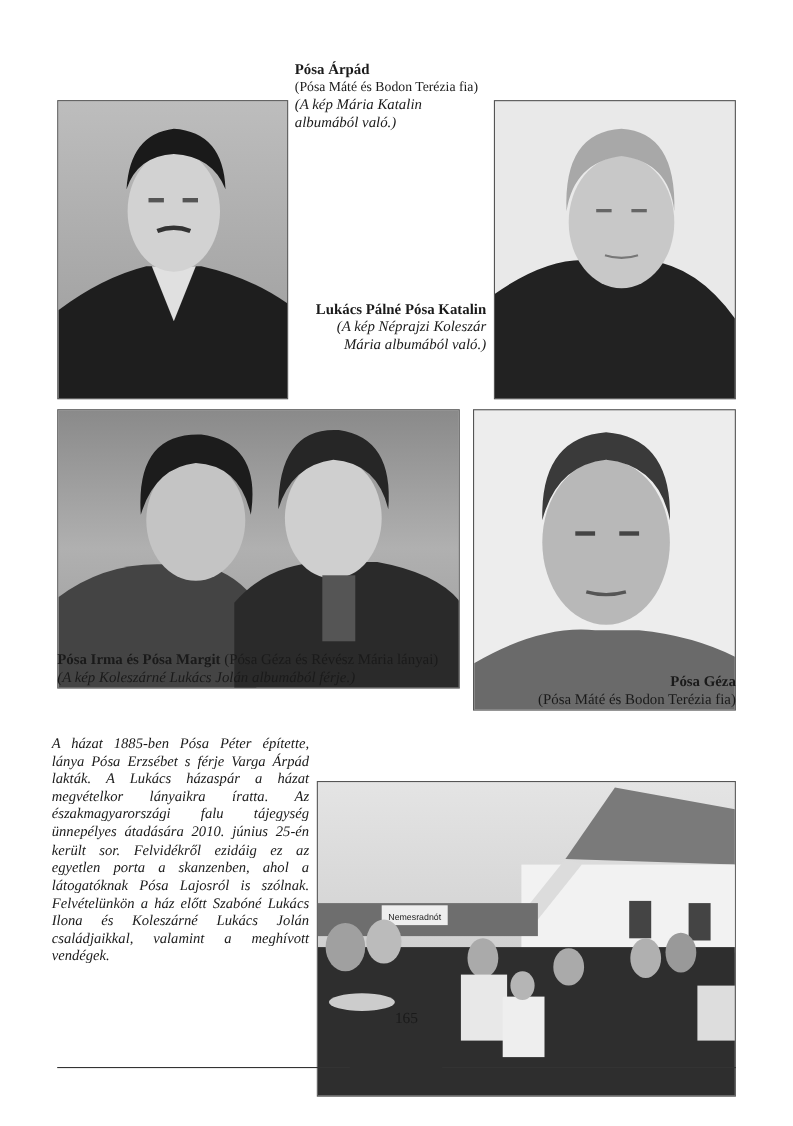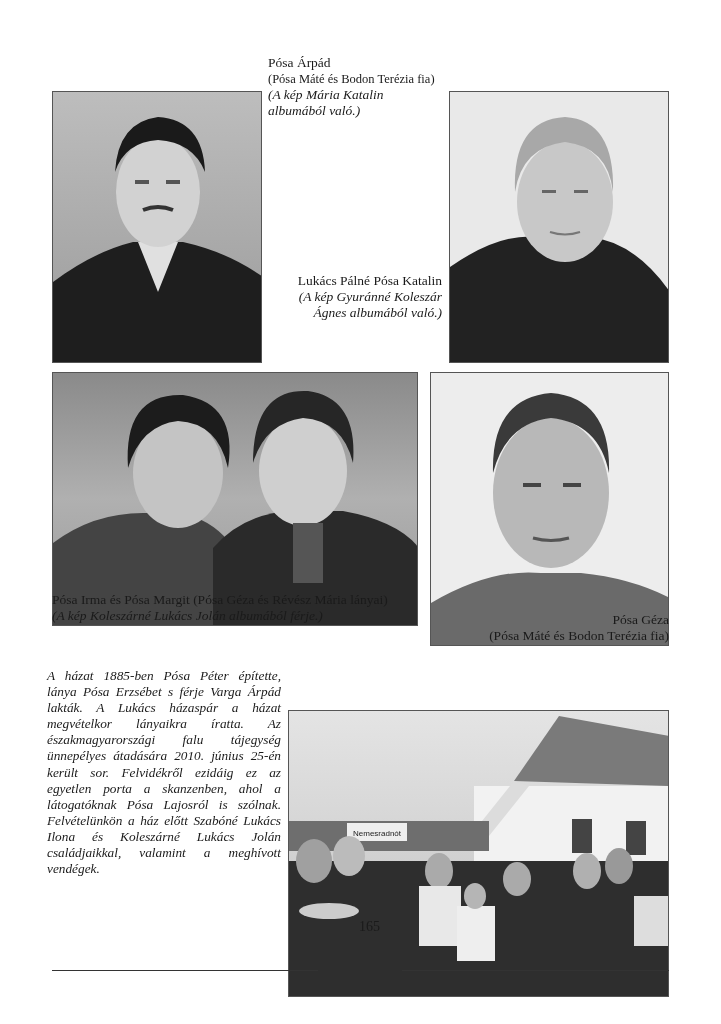--- a/index.html
+++ b/index.html
@@ -4,21 +4,21 @@
   <style>
     html, body { margin: 0; padding: 0; }
     body {
       width: 721px; height: 1024px; background: #ffffff; position: relative; overflow: hidden;
       font-family: "Liberation Serif", "DejaVu Serif", serif; color: #1a1a1a;
     }
     .photo {
       position: absolute; border: 1px solid #555; box-sizing: border-box; overflow: hidden; margin-top: 39px;
     }
     .cap { position: absolute; font-size: 13.5px; line-height: 16px; }
-    .cap .b { font-weight: normal; }
+    .cap .b { font-weight: bold; }
     .cap .i { font-style: italic; }
     .right { text-align: right; }
     .body-text {
       position: absolute; left: 47px; top: 668px; width: 234px;
       font-style: italic; font-size: 13.3px; line-height: 16.1px; text-align: justify;
     }
     .footer-line { position: absolute; top: 970px; height: 1px; background: #333; }
     .page-num { position: absolute; top: 919px; left: 340px; width: 40px; text-align: right; font-size: 14px; }
   </style>
 </head>
@@ -49,22 +49,22 @@
     <ellipse cx="115" cy="110" rx="48" ry="60" fill="#c8c8c8"></ellipse>
     <path d="M65 100 Q62 28 115 25 Q165 28 163 100 Q158 55 115 50 Q72 55 65 100 Z" fill="#a8a8a8"></path>
     <rect x="92" y="98" width="14" height="3" fill="#666"></rect>
     <rect x="124" y="98" width="14" height="3" fill="#666"></rect>
     <path d="M100 140 Q115 145 130 140" stroke="#777" stroke-width="2" fill="none"></path>
   </svg>
 </div>
 
 <div class="cap right" style="left:250px; top:273px; width:192px;">
   <div class="b">Lukács Pálné Pósa Katalin</div>
-  <div class="i">(A kép Gyuránné Koleszár</div>
-  <div class="i">Ágnes albumából való.)</div>
+  <div class="i">(A kép Néprajzi Koleszár</div>
+  <div class="i">Mária albumából való.)</div>
 </div>
 
 <div class="photo" style="left:52px; top:333px; width:366px; height:254px; background:linear-gradient(180deg,#8a8a8a 0%,#b0b0b0 50%,#9a9a9a 100%);">
   <svg width="366" height="254" viewBox="0 0 366 254">
     <path d="M0 254 L0 170 Q40 140 90 140 L130 140 Q165 150 180 175 L180 254 Z" fill="#444"></path>
     <path d="M160 254 L160 175 Q190 140 240 138 L290 138 Q345 148 366 175 L366 254 Z" fill="#2a2a2a"></path>
     <ellipse cx="125" cy="100" rx="45" ry="55" fill="#c4c4c4"></ellipse>
     <path d="M75 95 Q70 20 130 22 Q185 30 175 95 Q165 50 125 48 Q88 52 75 95 Z" fill="#1c1c1c"></path>
     <ellipse cx="250" cy="98" rx="44" ry="55" fill="#cfcfcf"></ellipse>
     <path d="M200 90 Q200 15 255 18 Q305 25 300 90 Q290 48 250 45 Q212 50 200 90 Z" fill="#262626"></path>

